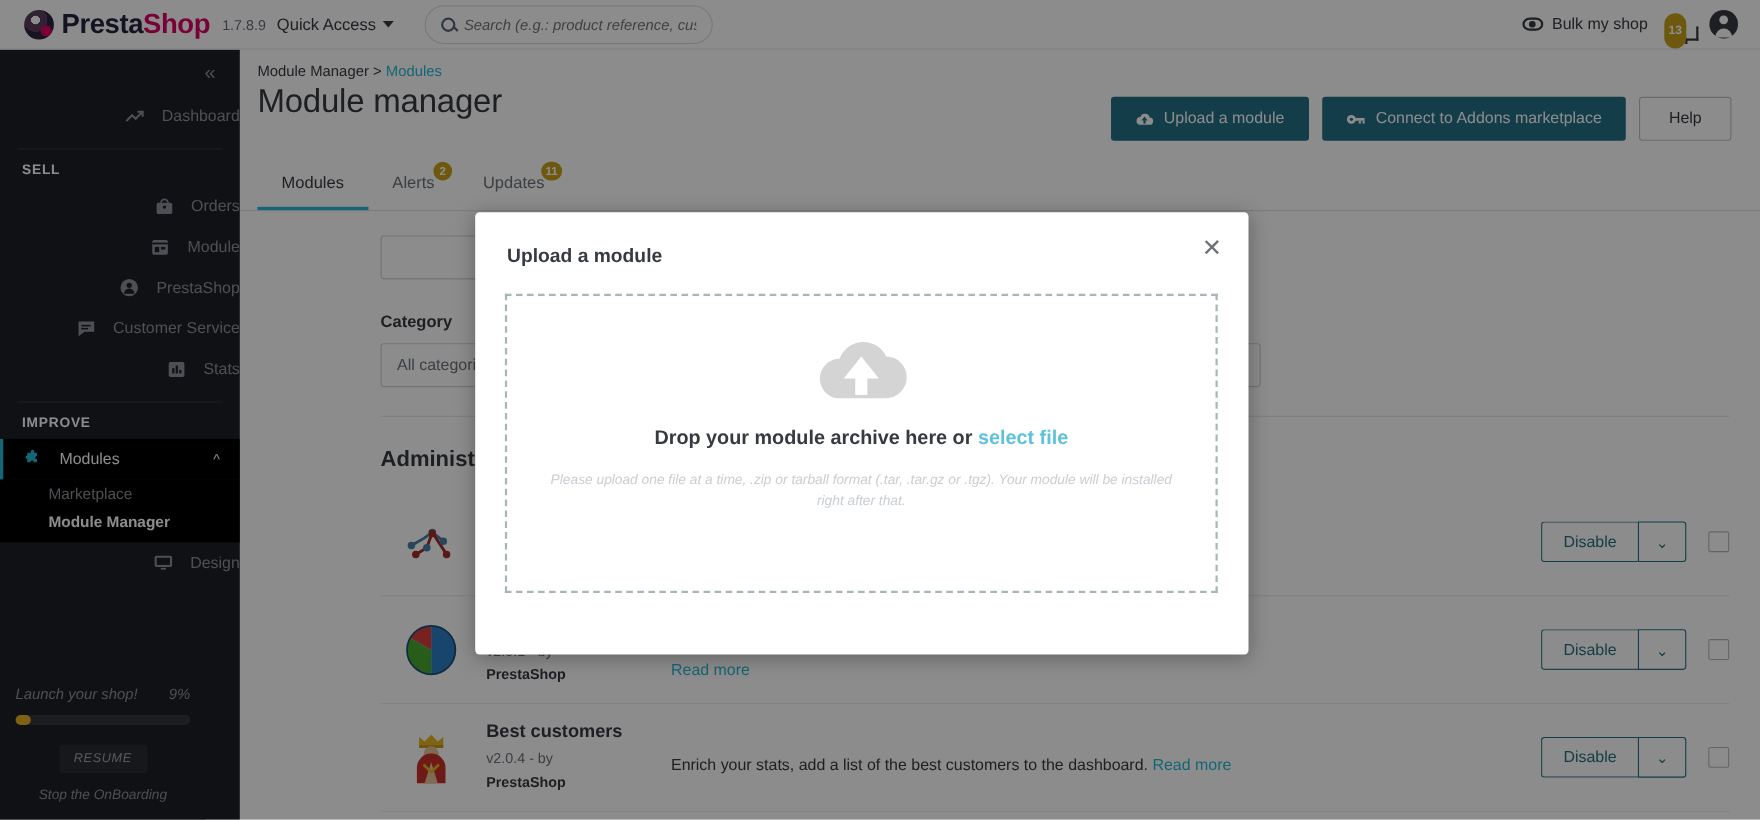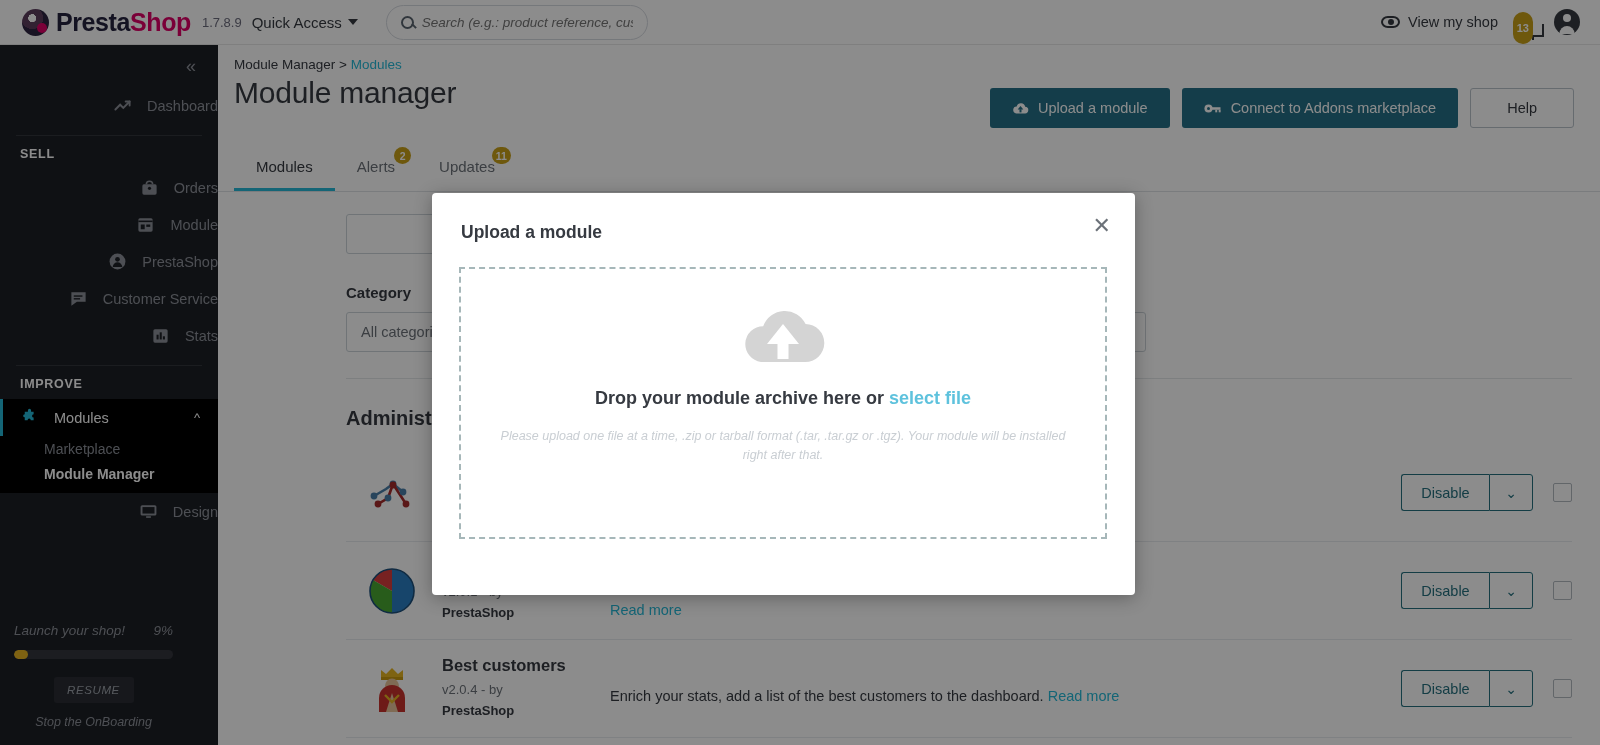--- a/index.html
+++ b/index.html
@@ -183,21 +183,21 @@
   .breadcrumb .bc-link { color: #25b9d7; }
   .head-row { display: flex; align-items: flex-start; margin-top: 4px; }
   #page-title { font-size: 30px; font-weight: normal; color: #363a41; letter-spacing: -0.2px; }
   .head-actions { margin-left: auto; display: flex; gap: 12px; padding-top: 12px; }
   .btn {
     height: 40px; border-radius: 3px; font-size: 14.5px;
     display: flex; align-items: center; justify-content: center;
     gap: 9px; cursor: pointer; padding: 0 22px; white-space: nowrap;
   }
   .btn-primary { background: #257087; color: #ffffff; }
-  .btn-outline { background: #fff; color: #363a41; border: 1px solid #bbc4cb; padding: 0 36px; }
+  .btn-outline { background: #fff; color: #363a41; border: 1px solid #bbc4cb; padding: 0 26px; }
   .ic-cloud-up {
     width: 17px; height: 12px; position: relative; flex: none;
   }
   .ic-cloud-up svg { display: block; }
   .ic-key svg { display: block; }
 
   
   #tabs {
     margin-top: 16px; border-bottom: 1px solid #dfe2e6;
     display: flex; padding-left: 16px; gap: 0px;
@@ -332,21 +332,21 @@
   </div>
 
   <div id="search-box">
     <span class="mag"></span>
     <input id="search-input" type="text" placeholder="Search (e.g.: product reference, custom" style="">
   </div>
 
   <div class="topbar-right">
     <div class="view-shop">
       <span class="eye-ic"></span>
-      <span>View my shop</span>
+      <span>Bulk my shop</span>
     </div>
     <div class="notif-wrap">
       <span class="cart-ic"></span>
       <span class="badge-orange">13</span>
     </div>
     <div class="avatar-ic"></div>
   </div>
 </div>
 
 <div id="sidebar">

